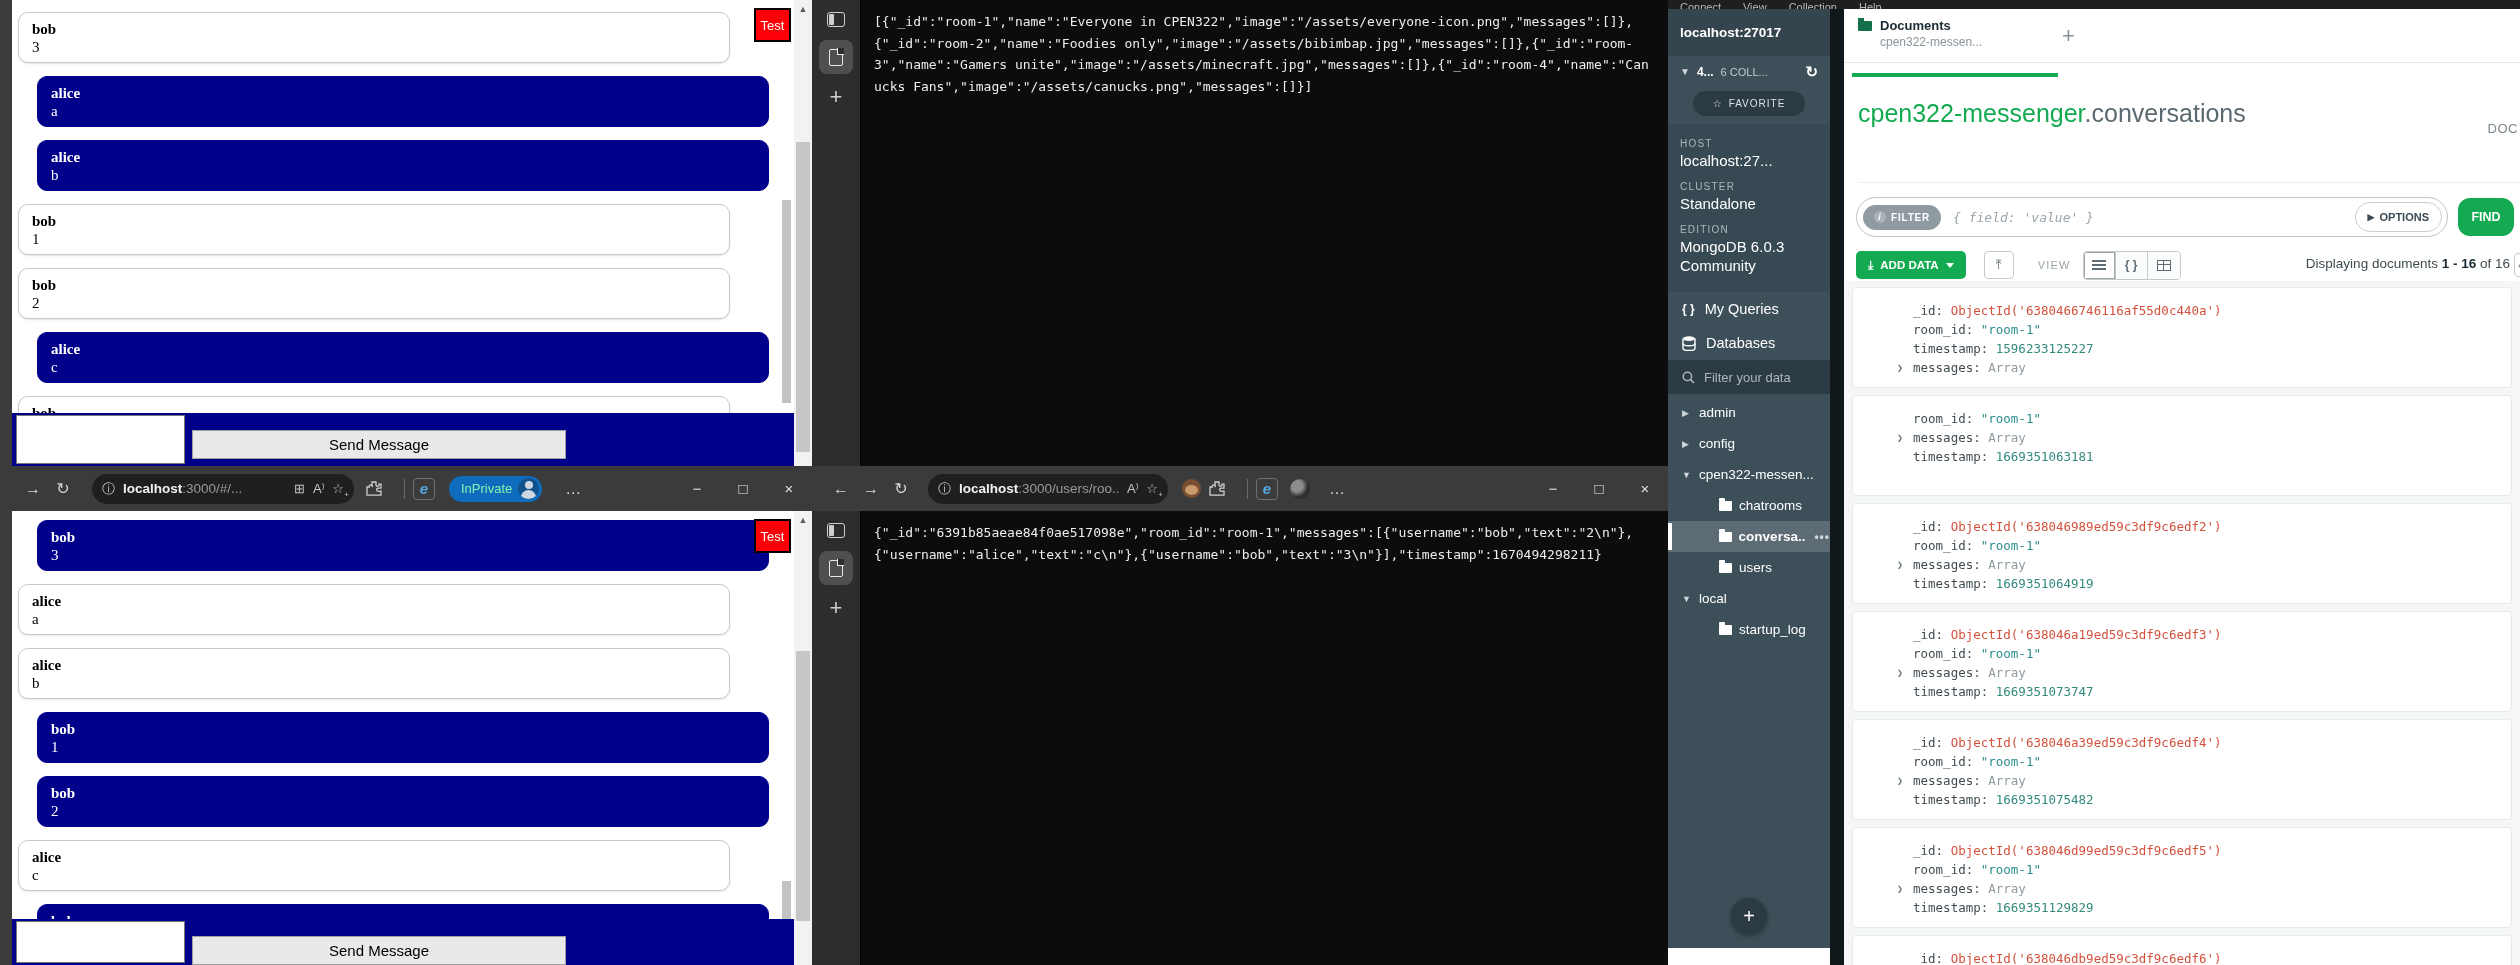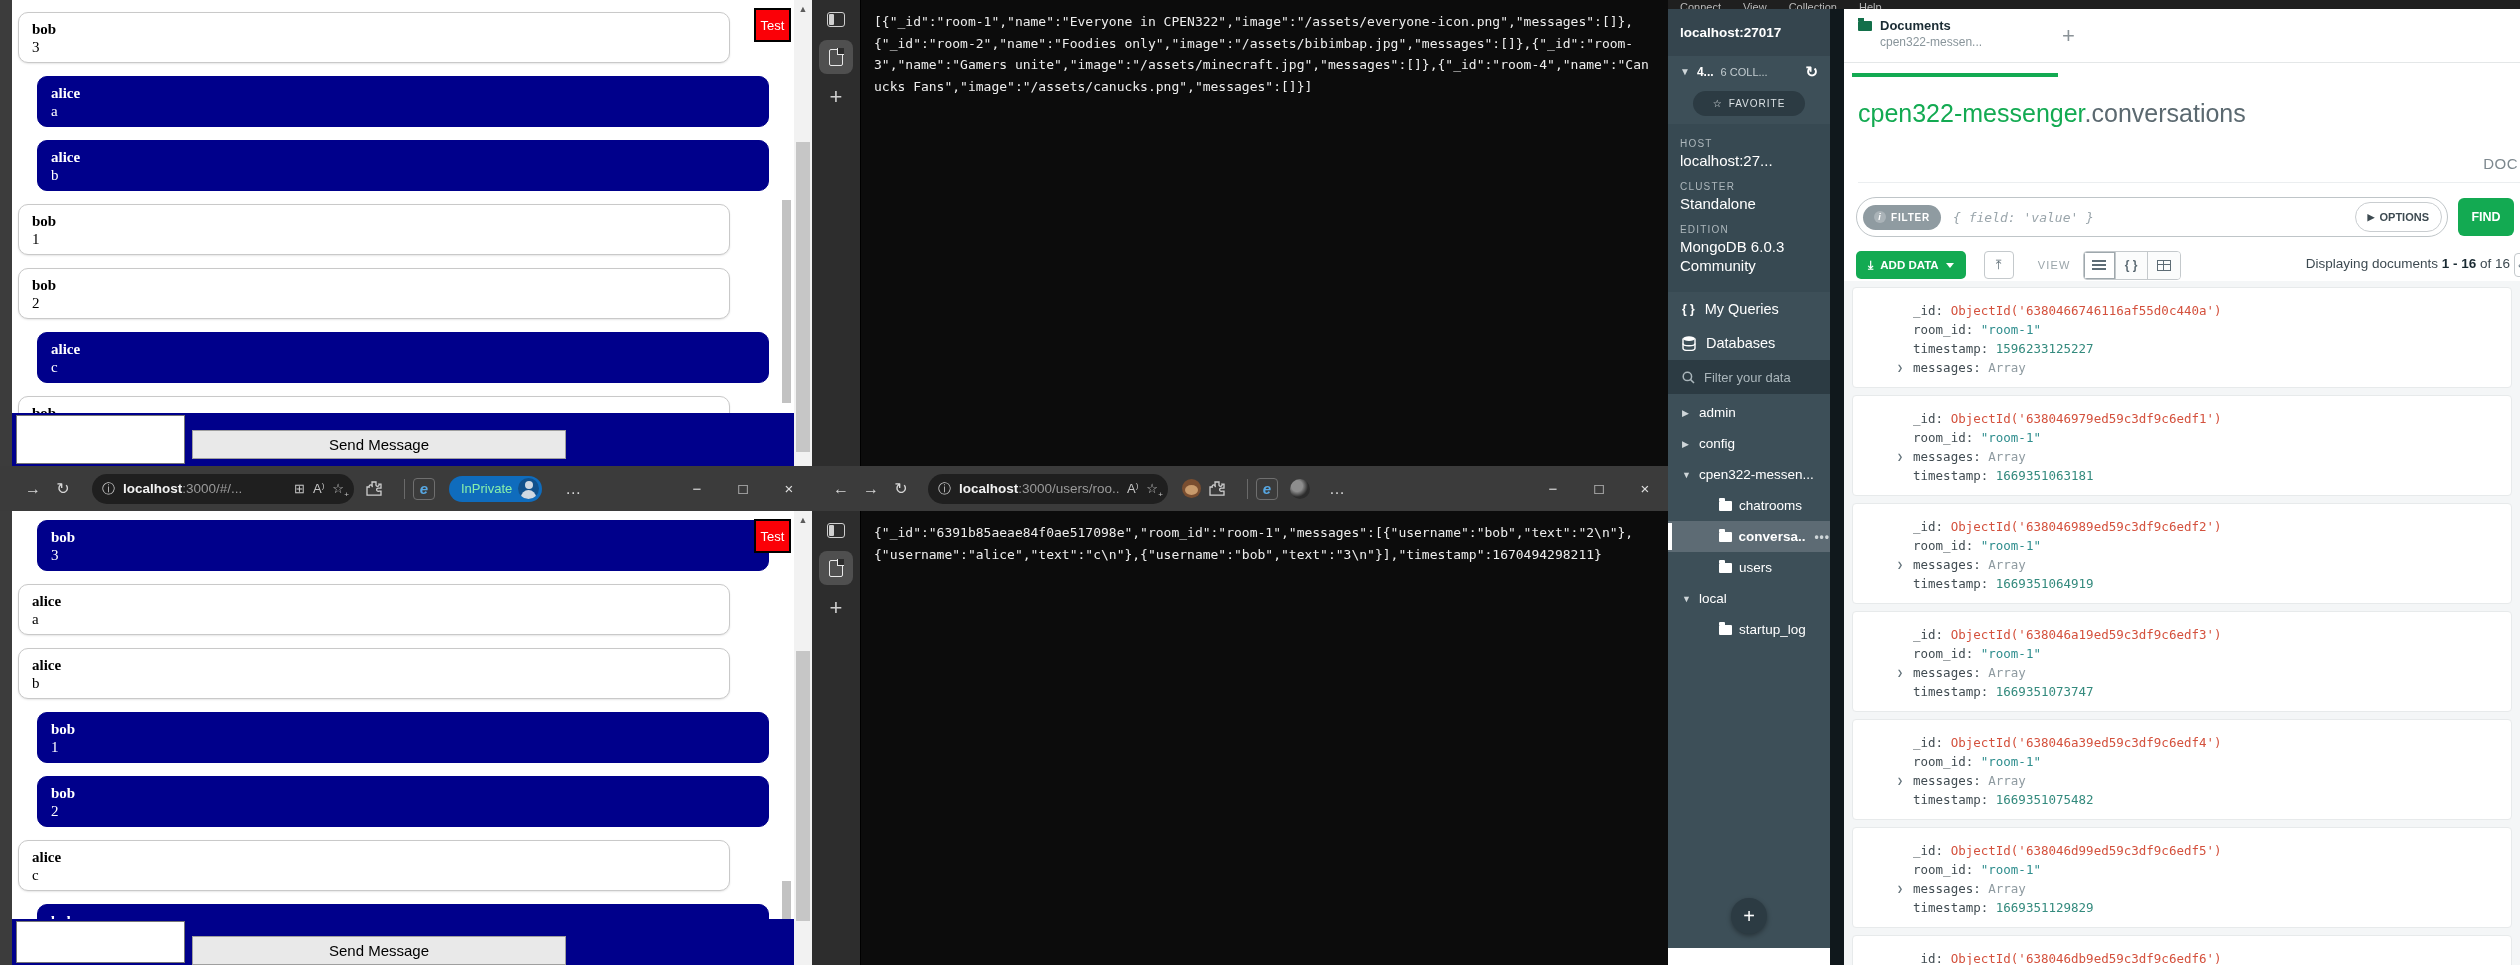--- a/index.html
+++ b/index.html
@@ -126,39 +126,39 @@
   .ctab .row1 { display:flex; align-items:center; gap:8px; margin-top:9px; font-size:13px; font-weight:bold; color:#1a2b33; }
   .ctab .row2 { margin-left:22px; margin-top:2px; font-size:12px; color:#89959b; }
   .ctab .underline { position:absolute; left:-6px; right:-14px; bottom:0; height:4px; background:#13aa52; }
   .cfolder { width:14px; height:10px; background:#13704a; border-radius:1px; position:relative; }
   .cfolder::before { content:""; position:absolute; left:0; top:-3px; width:6px; height:3px; background:#13704a; }
   .newtab-plus { position:absolute; left:218px; top:14px; font-size:22px; color:#8b9398; font-weight:300; cursor:pointer; }
 
   .ns-title { position:absolute; left:14px; top:90px; font-size:25px; }
   .ns-title .db { color:#13aa52; }
   .ns-title .coll { color:#5b6970; }
-  .doc-label { position:absolute; right:2px; top:112px; font-size:15px; color:#7d888e; letter-spacing:.5px;margin-top:34px; }
+  .doc-label { position:absolute; right:2px; top:112px; font-size:13px; color:#7d888e; letter-spacing:.5px; }
 
   .nav-tabs { position:absolute; left:14px; right:0; top:142px; height:32px; display:flex; gap:27px;
     font-size:13.5px; color:#61707a; border-bottom:1px solid #ebeef0; }
 
   .filter-row { position:absolute; left:12px; right:0; top:188px; height:40px; }
   .filter-box { position:absolute; left:0; right:72px; top:0; height:40px; border:1.5px solid #bfc5c8;
     border-radius:20px; background:#fff; display:flex; align-items:center; }
   .filter-badge { margin-left:6px; height:25px; background:#8f9ba1; border-radius:13px; color:#fff;
     font-size:10px; font-weight:bold; letter-spacing:.8px; display:flex; align-items:center; gap:5px; padding:0 11px; }
   .filter-badge .i-circ { width:12px; height:12px; border-radius:50%; background:#aab3b8; color:#fff;
     font-size:9px; display:flex; align-items:center; justify-content:center; font-style:italic; }
   .filter-input { flex:1; border:none; outline:none; font-family:"DejaVu Sans Mono", monospace;
     font-style:italic; font-size:13px; color:#4c565c; margin-left:12px; background:transparent; }
   .filter-input::placeholder { color:#9aa5ab; }
   .options-btn { margin-right:5px; height:30px; border:1px solid #c9cdd0; border-radius:16px; background:#fff;
     font-size:11px; font-weight:bold; color:#3d4a51; display:flex; align-items:center; gap:5px; padding:0 12px; cursor:pointer; }
   .find-btn { position:absolute; right:6px; top:1px; width:56px; height:38px; background:#13aa52; border:none;
-    border-radius:6px; color:#fff; font-weight:bold; font-size:12.5px; cursor:pointer; }
+    border-radius:12px; color:#fff; font-weight:bold; font-size:12.5px; cursor:pointer; }
 
   .doc-toolbar { position:absolute; left:12px; right:0; top:240px; height:32px; display:flex; align-items:center; }
   .add-data { height:28px; background:#13aa52; border:none; border-radius:5px; color:#fff; font-weight:bold;
     font-size:11.5px; display:flex; align-items:center; gap:7px; padding:0 12px; cursor:pointer; }
   .add-data .dn-ar { font-size:12px; }
   .caret-down { width:0; height:0; border-left:4px solid transparent; border-right:4px solid transparent;
     border-top:5px solid #fff; }
   .export-btn { margin-left:18px; width:30px; height:28px; border:1px solid #c4c9cc; border-radius:4px;
     background:#fff; color:#5d6c75; font-size:13px; cursor:pointer; }
   .view-lbl { margin-left:24px; font-size:11px; letter-spacing:1.2px; color:#9aa5aa; }
@@ -507,21 +507,20 @@
       </div>
 
       <div class="doc-list" id="doc-list">
           <div class="doc-card">
             <div class="doc-row"><span class="dk">_id: </span><span class="dv-oid">ObjectId('6380466746116af55d0c440a')</span></div>
             <div class="doc-row"><span class="dk">room_id: </span><span class="dv-str">"room-1"</span></div>
             <div class="doc-row"><span class="dk">timestamp: </span><span class="dv-num">1596233125227</span></div>
             <div class="doc-row"><span class="caret-r">❯</span><span class="dk">messages: </span><span class="dv-arr">Array</span></div>
           </div>
           <div class="doc-card">
-            <div class="doc-row"><span class="dk">_id: </span><span class="dv-oid">ObjectId('638046979ed59c3df9c6edf1')</span></div>
             <div class="doc-row"><span class="dk">room_id: </span><span class="dv-str">"room-1"</span></div>
             <div class="doc-row"><span class="caret-r">❯</span><span class="dk">messages: </span><span class="dv-arr">Array</span></div>
             <div class="doc-row"><span class="dk">timestamp: </span><span class="dv-num">1669351063181</span></div>
           </div>
           <div class="doc-card">
             <div class="doc-row"><span class="dk">_id: </span><span class="dv-oid">ObjectId('638046989ed59c3df9c6edf2')</span></div>
             <div class="doc-row"><span class="dk">room_id: </span><span class="dv-str">"room-1"</span></div>
             <div class="doc-row"><span class="caret-r">❯</span><span class="dk">messages: </span><span class="dv-arr">Array</span></div>
             <div class="doc-row"><span class="dk">timestamp: </span><span class="dv-num">1669351064919</span></div>
           </div>

